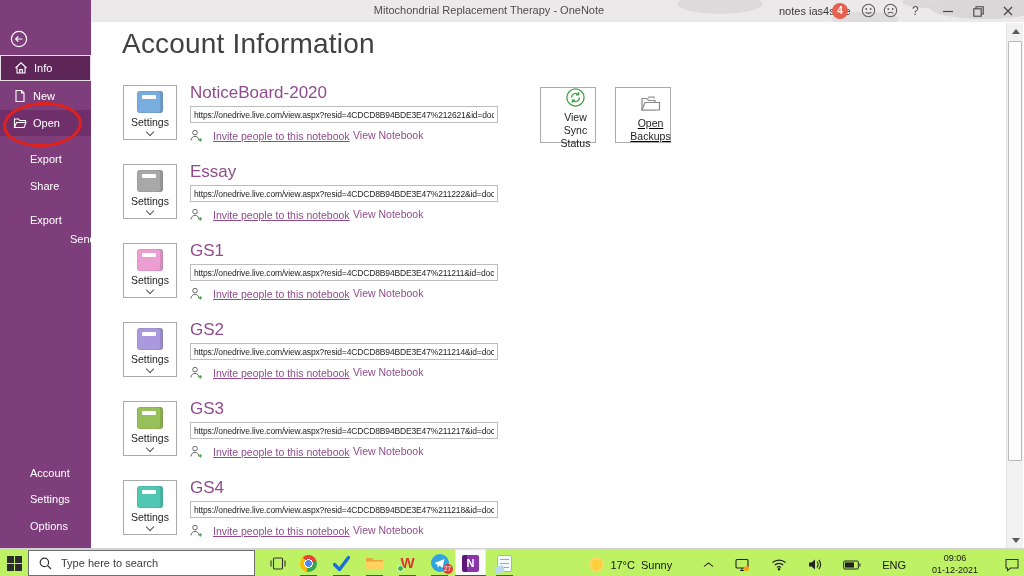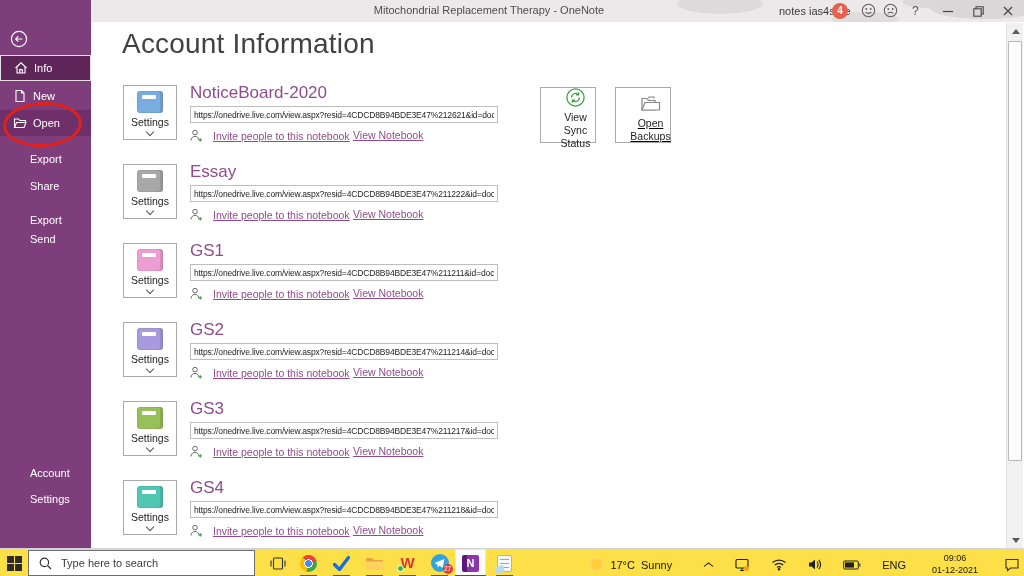--- a/index.html
+++ b/index.html
@@ -41,35 +41,35 @@
   .settings-btn { position:absolute; left:32px; top:0; width:54px; height:55px; background:#fff; border:1px solid #ababab; display:flex; flex-direction:column; align-items:center; cursor:default; }
   .nb-icon { width:26px; height:22px; margin-top:5px; border-radius:3px; position:relative; box-shadow:inset -3px 0 0 rgba(0,0,0,.10), inset 0 0 0 1px rgba(0,0,0,.06); }
   .nb-icon .band { position:absolute; left:5px; right:7px; top:4px; height:4px; background:#fff; border-radius:1px; }
   .settings-label { font-size:10.5px; color:#1e1e1e; margin-top:3px; }
   .chev { width:6px; height:6px; border-right:1.4px solid #555; border-bottom:1.4px solid #555; transform:rotate(45deg); margin-top:1px; }
   .nb-title { position:absolute; left:99px; top:-2px; font-size:17px; color:#8f4b8d; white-space:nowrap; }
   .nb-url { position:absolute; left:99px; top:21px; width:308px; height:17px; border:1px solid #bdbdbd; background:#fff; font-family:"Liberation Sans","DejaVu Sans",sans-serif; font-size:8.5px; letter-spacing:-0.15px; color:#252525; padding:0 3px; }
   .nb-links { position:absolute; left:99px; top:44px; width:340px; height:14px; font-size:10.5px; }
   .invite-link { position:absolute; left:0; top:0; color:#8f4b8d; display:flex; align-items:flex-end; cursor:pointer;gap:8px; }
   .invite-link .txt { text-decoration:underline; margin-left:3px; }
-  .view-link { position:absolute; left:163px; top:0; color:#8f4b8d; text-decoration:underline; cursor:pointer; }
+  .view-link { position:absolute; left:163px; top:0; color:#8f4b8d; cursor:pointer; }
 
   .big-btn { position:absolute; top:65px; width:56px; height:56px; background:#fff; border:1px solid #ababab; display:flex; flex-direction:column; align-items:center; justify-content:center; padding-top:7px; cursor:default;padding-left:15px; }
   .big-btn .blabel { font-size:10.5px; color:#1e1e1e; text-align:center; line-height:1.25; margin-top:3px; }
   #sync-btn { left:449px; }
   #backup-btn { left:524px;text-decoration:underline; }
 
   
   .scrollbar { position:absolute; left:1006px; top:23px; width:17px; height:525px; background:#f1f1f1; border-left:1px solid #e3e3e3; z-index:6; }
   .sb-arrow { position:absolute; left:0; width:17px; height:16px; display:flex; align-items:center; justify-content:center; }
   .sb-arrow.up { top:0; } .sb-arrow.down { bottom:0; }
   .sb-thumb { position:absolute; left:1px; top:18px; width:14px; height:420px; background:#fdfdfd; border:1px solid #b9b9b9; border-radius:1px; }
 
   
-  .taskbar { position:absolute; left:0; top:548px; width:1024px; height:28px; background:#fde047; border-top:1px solid #d5d4d5; z-index:10; }
+  .taskbar { position:absolute; left:0; top:548px; width:1024px; height:28px; background:#bef264; border-top:1px solid #d5d4d5; z-index:10; }
   .start-btn { position:absolute; left:0; top:0; width:28px; height:28px; display:flex; align-items:center; justify-content:center; }
   .search-box { position:absolute; left:28px; top:1px; width:227px; height:26px; background:#fff; border:1px solid #6e6e6e; display:flex; align-items:center; }
   .search-box .mag { margin-left:10px; }
   .search-box .ph { margin-left:9px; font-size:11px; color:#3c3c3c; }
   .taskview-btn { position:absolute; left:264px; top:0; width:28px; height:28px; display:flex; align-items:center; justify-content:center; }
   .app-slot { position:absolute; top:0; width:31px; height:28px; display:flex; align-items:center; justify-content:center; }
   .app-slot.running::after { content:""; position:absolute; left:7px; right:7px; bottom:0; height:2px; background:#0067c0; }
   .app-slot.active { background:#fbfbfb; box-shadow:inset 0 0 0 1px #e8e8e8; }
   .app-slot.active::after { left:0; right:0; height:2.5px; }
   .tray { position:absolute; right:4px; top:0; height:31px; display:flex; align-items:center; gap:21px; }
@@ -174,29 +174,32 @@
 
     <div class="sb-item noicon" style="top:146px;">
       <span class="sb-label">Export</span>
     </div>
     <div class="sb-item noicon" style="top:173px;">
       <span class="sb-label">Share</span>
     </div>
     <div class="sb-item noicon" style="top:200px;align-items:flex-end;">
       <span class="sb-label">Export</span>
     </div>
-    <div class="sb-item noicon" style="top:226px;">
+    <div class="sb-item noicon" style="top:226px;margin-left:40px;">
       <span class="sb-label">Send</span>
     </div>
 
     <div class="sb-item noicon" style="top:460px;">
       <span class="sb-label">Account</span>
     </div>
     <div class="sb-item noicon" style="top:486px;">
       <span class="sb-label">Settings</span>
+    </div>
+    <div class="sb-item noicon" style="top:513px;">
+      <span class="sb-label">Options</span>
     </div>
   </div>
 
   <div class="content">
     <div class="page-title">Account Information</div>
 
     <div id="rows-host">
         <div class="nb-row" style="top: 63px;">
     <div class="settings-btn">
       <div class="nb-icon" style="background: rgb(121, 173, 224);">

